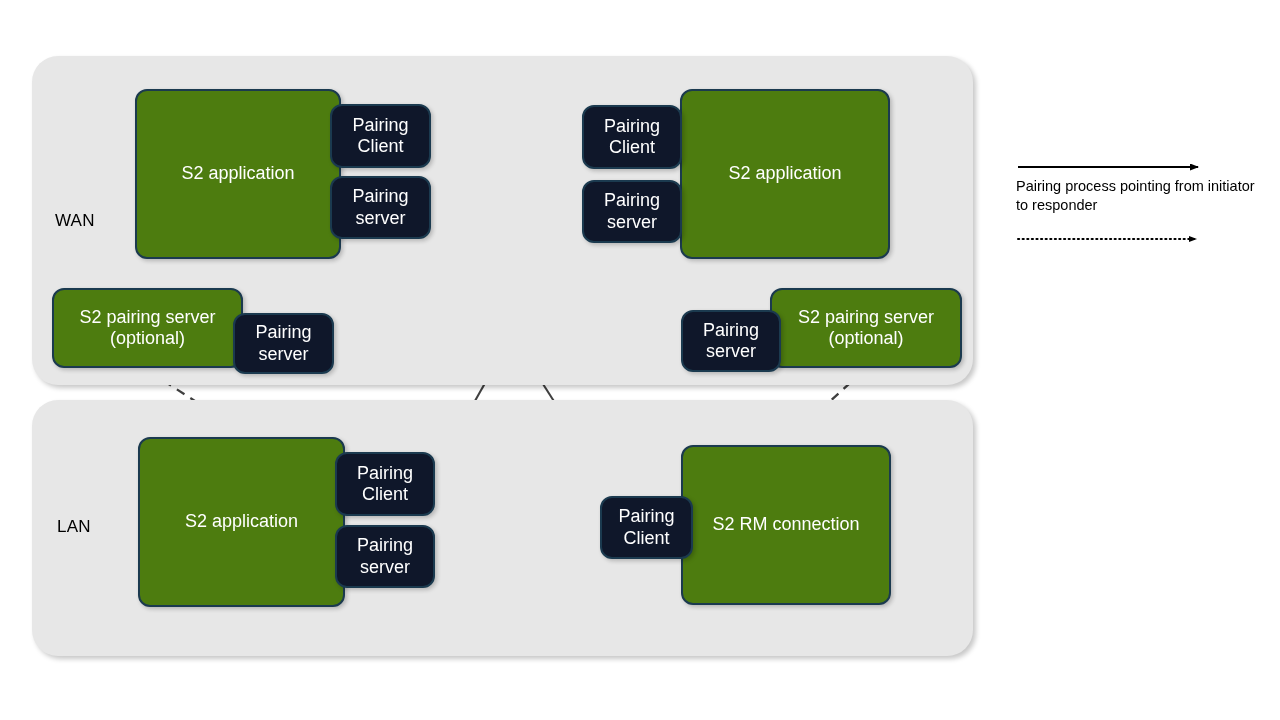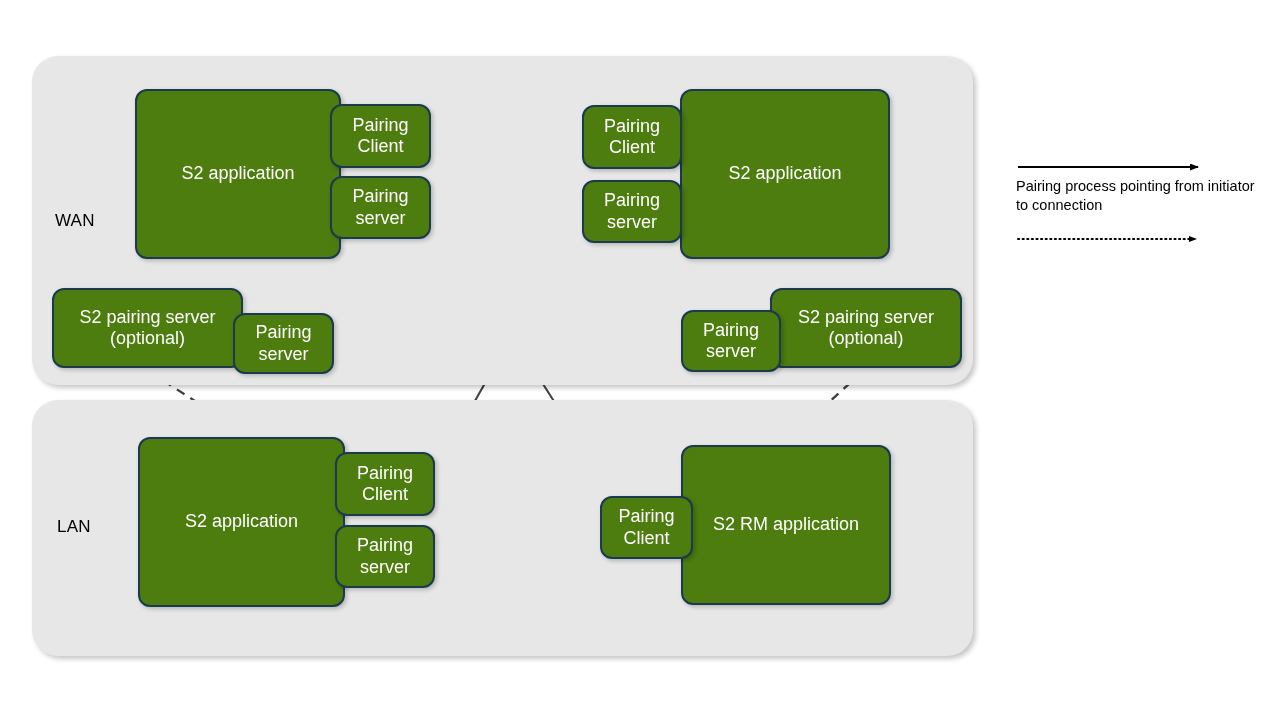--- a/index.html
+++ b/index.html
@@ -55,21 +55,21 @@
     color: #ffffff;
     line-height: 1.18;
     box-shadow: 2px 2px 4px rgba(0,0,0,0.22);
   }
   .node.dark {
     background: #4d7c0f;
     font-size: 18px;
     z-index: 2;
   }
   .node.light {
-    background: #4d7c0f;
+    background: #0f172a;
     font-size: 18px;
     z-index: 3;
   }
 
   
   #wan-left-app      { left: 135px; top:  89px; width: 206px; height: 170px; }
   #wan-left-client   { left: 330px; top: 104px; width: 101px; height:  64px; }
   #wan-left-server   { left: 330px; top: 176px; width: 101px; height:  63px; }
   
   #wan-right-app     { left: 680px; top:  89px; width: 210px; height: 170px; }
@@ -170,35 +170,35 @@
 <div class="node dark" id="wan-left-ps-app">S2 pairing server (optional)</div>
 <div class="node light" id="wan-left-ps-badge">Pairing server</div>
 
 <div class="node dark" id="wan-right-ps-app">S2 pairing server (optional)</div>
 <div class="node light" id="wan-right-ps-badge">Pairing server</div>
 
 <div class="node dark" id="lan-left-app">S2 application</div>
 <div class="node light" id="lan-left-client">Pairing Client</div>
 <div class="node light" id="lan-left-server">Pairing server</div>
 
-<div class="node dark" id="lan-rm-app">S2 RM application</div>
+<div class="node dark" id="lan-rm-app">S2 RM connection</div>
 <div class="node light" id="lan-rm-client">Pairing Client</div>
 
 <div id="legend">
 
   <div class="legend-entry">
     <svg class="legend-art" viewBox="0 0 190 18" xmlns="http://www.w3.org/2000/svg">
       <defs>
         <marker id="lh1" markerWidth="9" markerHeight="7" refX="8" refY="3.5" orient="auto" markerUnits="userSpaceOnUse">
           <path d="M0,0 L9,3.5 L0,7 z" fill="#000000"></path>
         </marker>
       </defs>
       <line x1="2" y1="9" x2="182" y2="9" stroke="#000000" stroke-width="2" marker-end="url(#lh1)"></line>
     </svg>
-    <span class="legend-text">Pairing process pointing from initiator to connection</span>
+    <span class="legend-text">Pairing process pointing from initiator to responder</span>
   </div>
 
 
   <div class="legend-entry">
     <svg class="legend-art" viewBox="0 0 190 18" xmlns="http://www.w3.org/2000/svg">
       <defs>
         <marker id="lh3" markerWidth="8" markerHeight="6" refX="7" refY="3" orient="auto" markerUnits="userSpaceOnUse">
           <path d="M0,0 L8,3 L0,6 z" fill="#000000"></path>
         </marker>
       </defs>

